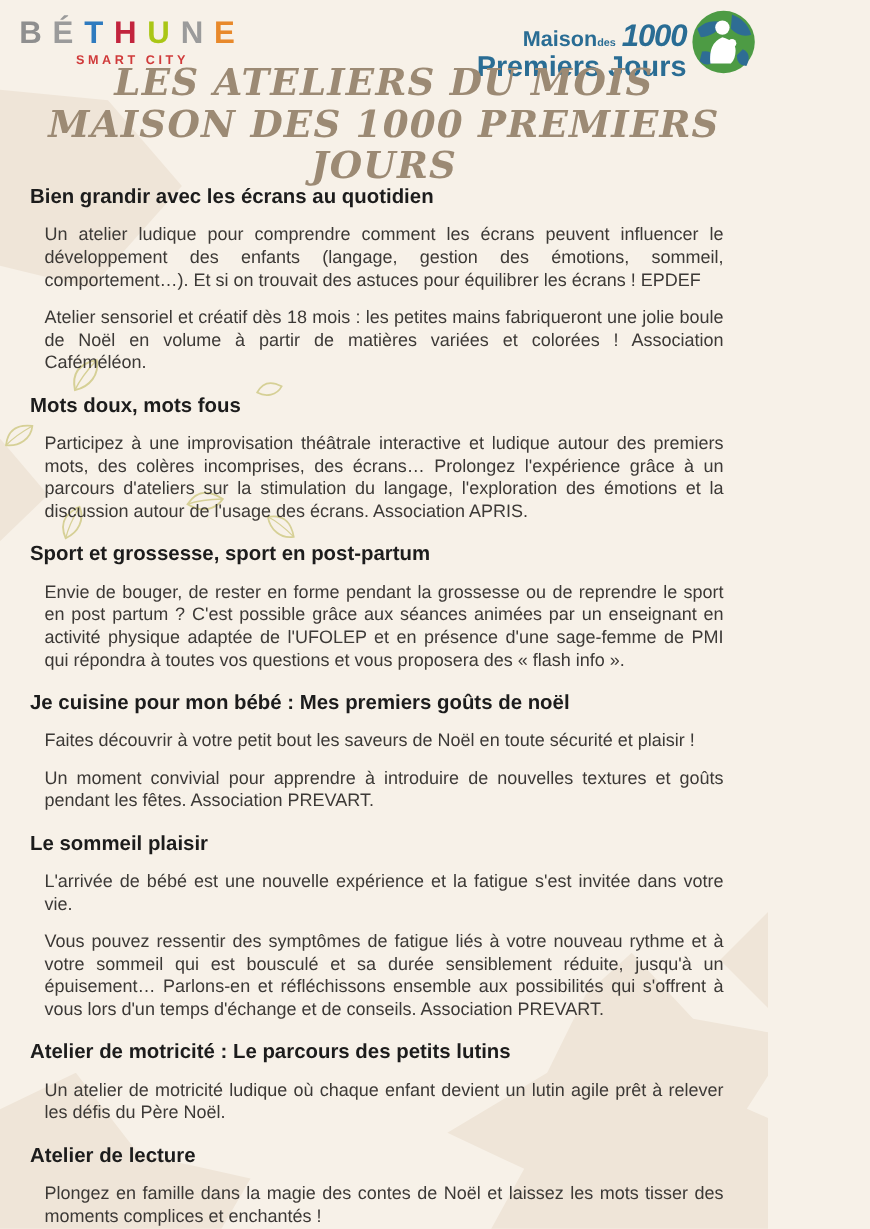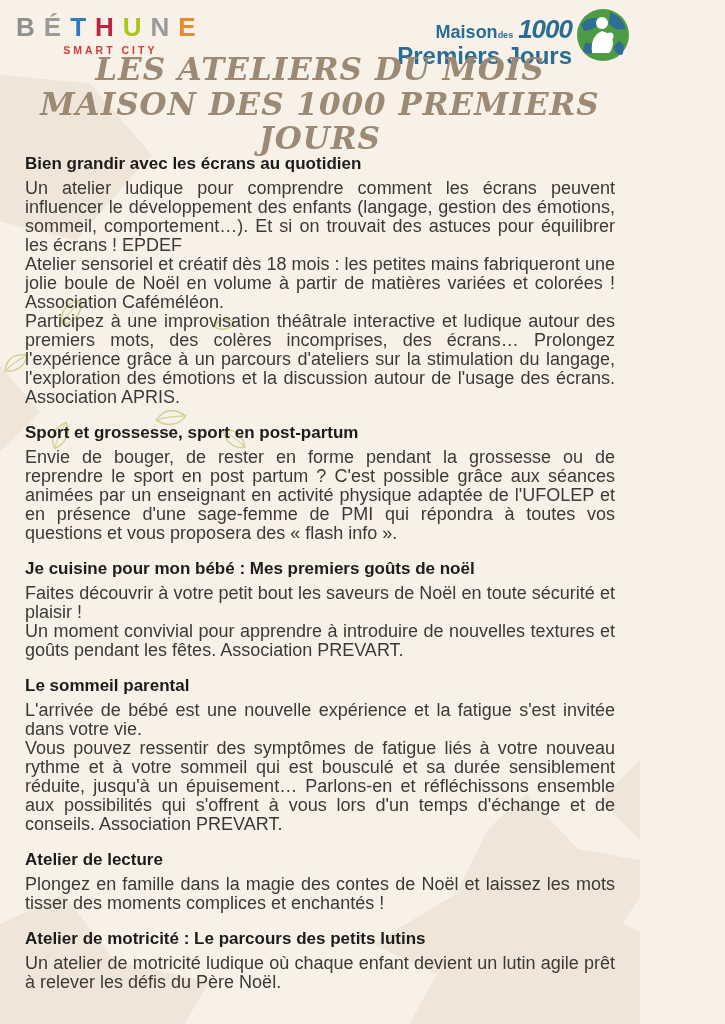--- a/index.html
+++ b/index.html
@@ -58,21 +58,21 @@
   }
 
   
   main{position:relative;z-index:2;padding:0 25px;}
   section h2{
     font-size:17px;line-height:20px;font-weight:700;color:var(--heading);
     margin:16px 0 5px;
     font-family:"Liberation Sans","DejaVu Sans",sans-serif;
   }
   section p{
-    font-size:18px;line-height:19px;margin:0;color:var(--body);
+    font-size:15px;line-height:19px;margin:12px;color:var(--body);
     text-align:justify;
     font-family:"Liberation Sans","DejaVu Sans",sans-serif;
   }
 
   
   .leaf{position:absolute;z-index:1;color:var(--leaf);}
 </style>
 </head>
 <body>
 
@@ -142,40 +142,41 @@
 
   <main id="sections">
       <section>
         <h2>Bien grandir avec les écrans au quotidien</h2>
         <p>Un atelier ludique pour comprendre comment les écrans peuvent influencer le développement des enfants (langage, gestion des émotions, sommeil, comportement…). Et si on trouvait des astuces pour équilibrer les écrans ! EPDEF</p>
       </section>
       <section>
         <p>Atelier sensoriel et créatif dès 18 mois : les petites mains fabriqueront une jolie boule de Noël en volume à partir de matières variées et colorées ! Association Caféméléon.</p>
       </section>
       <section>
+        <h2>Mots doux, mots fous</h2>
         <p>Participez à une improvisation théâtrale interactive et ludique autour des premiers mots, des colères incomprises, des écrans… Prolongez l'expérience grâce à un parcours d'ateliers sur la stimulation du langage, l'exploration des émotions et la discussion autour de l'usage des écrans. Association APRIS.</p>
       </section>
       <section>
         <h2>Sport et grossesse, sport en post-partum</h2>
         <p>Envie de bouger, de rester en forme pendant la grossesse ou de reprendre le sport en post partum ? C'est possible grâce aux séances animées par un enseignant en activité physique adaptée de l'UFOLEP et en présence d'une sage-femme de PMI qui répondra à toutes vos questions et vous proposera des « flash info ».</p>
       </section>
       <section>
         <h2>Je cuisine pour mon bébé : Mes premiers goûts de noël</h2>
         <p>Faites découvrir à votre petit bout les saveurs de Noël en toute sécurité et plaisir !</p>
         <p>Un moment convivial pour apprendre à introduire de nouvelles textures et goûts pendant les fêtes. Association PREVART.</p>
       </section>
       <section>
-        <h2>Le sommeil parental</h2>
+        <h2>Le sommeil plaisir</h2>
         <p>L'arrivée de bébé est une nouvelle expérience et la fatigue s'est invitée dans votre vie.</p>
         <p>Vous pouvez ressentir des symptômes de fatigue liés à votre nouveau rythme et à votre sommeil qui est bousculé et sa durée sensiblement réduite, jusqu'à un épuisement… Parlons-en et réfléchissons ensemble aux possibilités qui s'offrent à vous lors d'un temps d'échange et de conseils. Association PREVART.</p>
       </section>
       <section>
       </section>
       <section>
+        <h2>Atelier de motricité : Le parcours des petits lutins</h2>
+        <p>Un atelier de motricité ludique où chaque enfant devient un lutin agile prêt à relever les défis du Père Noël.</p>
+      </section>
+      <section>
         <h2>Atelier de lecture</h2>
         <p>Plongez en famille dans la magie des contes de Noël et laissez les mots tisser des moments complices et enchantés !</p>
-      </section>
-      <section>
-        <h2>Atelier de motricité : Le parcours des petits lutins</h2>
-        <p>Un atelier de motricité ludique où chaque enfant devient un lutin agile prêt à relever les défis du Père Noël.</p>
       </section>
     </main>
 </div>
 
 </body></html>

